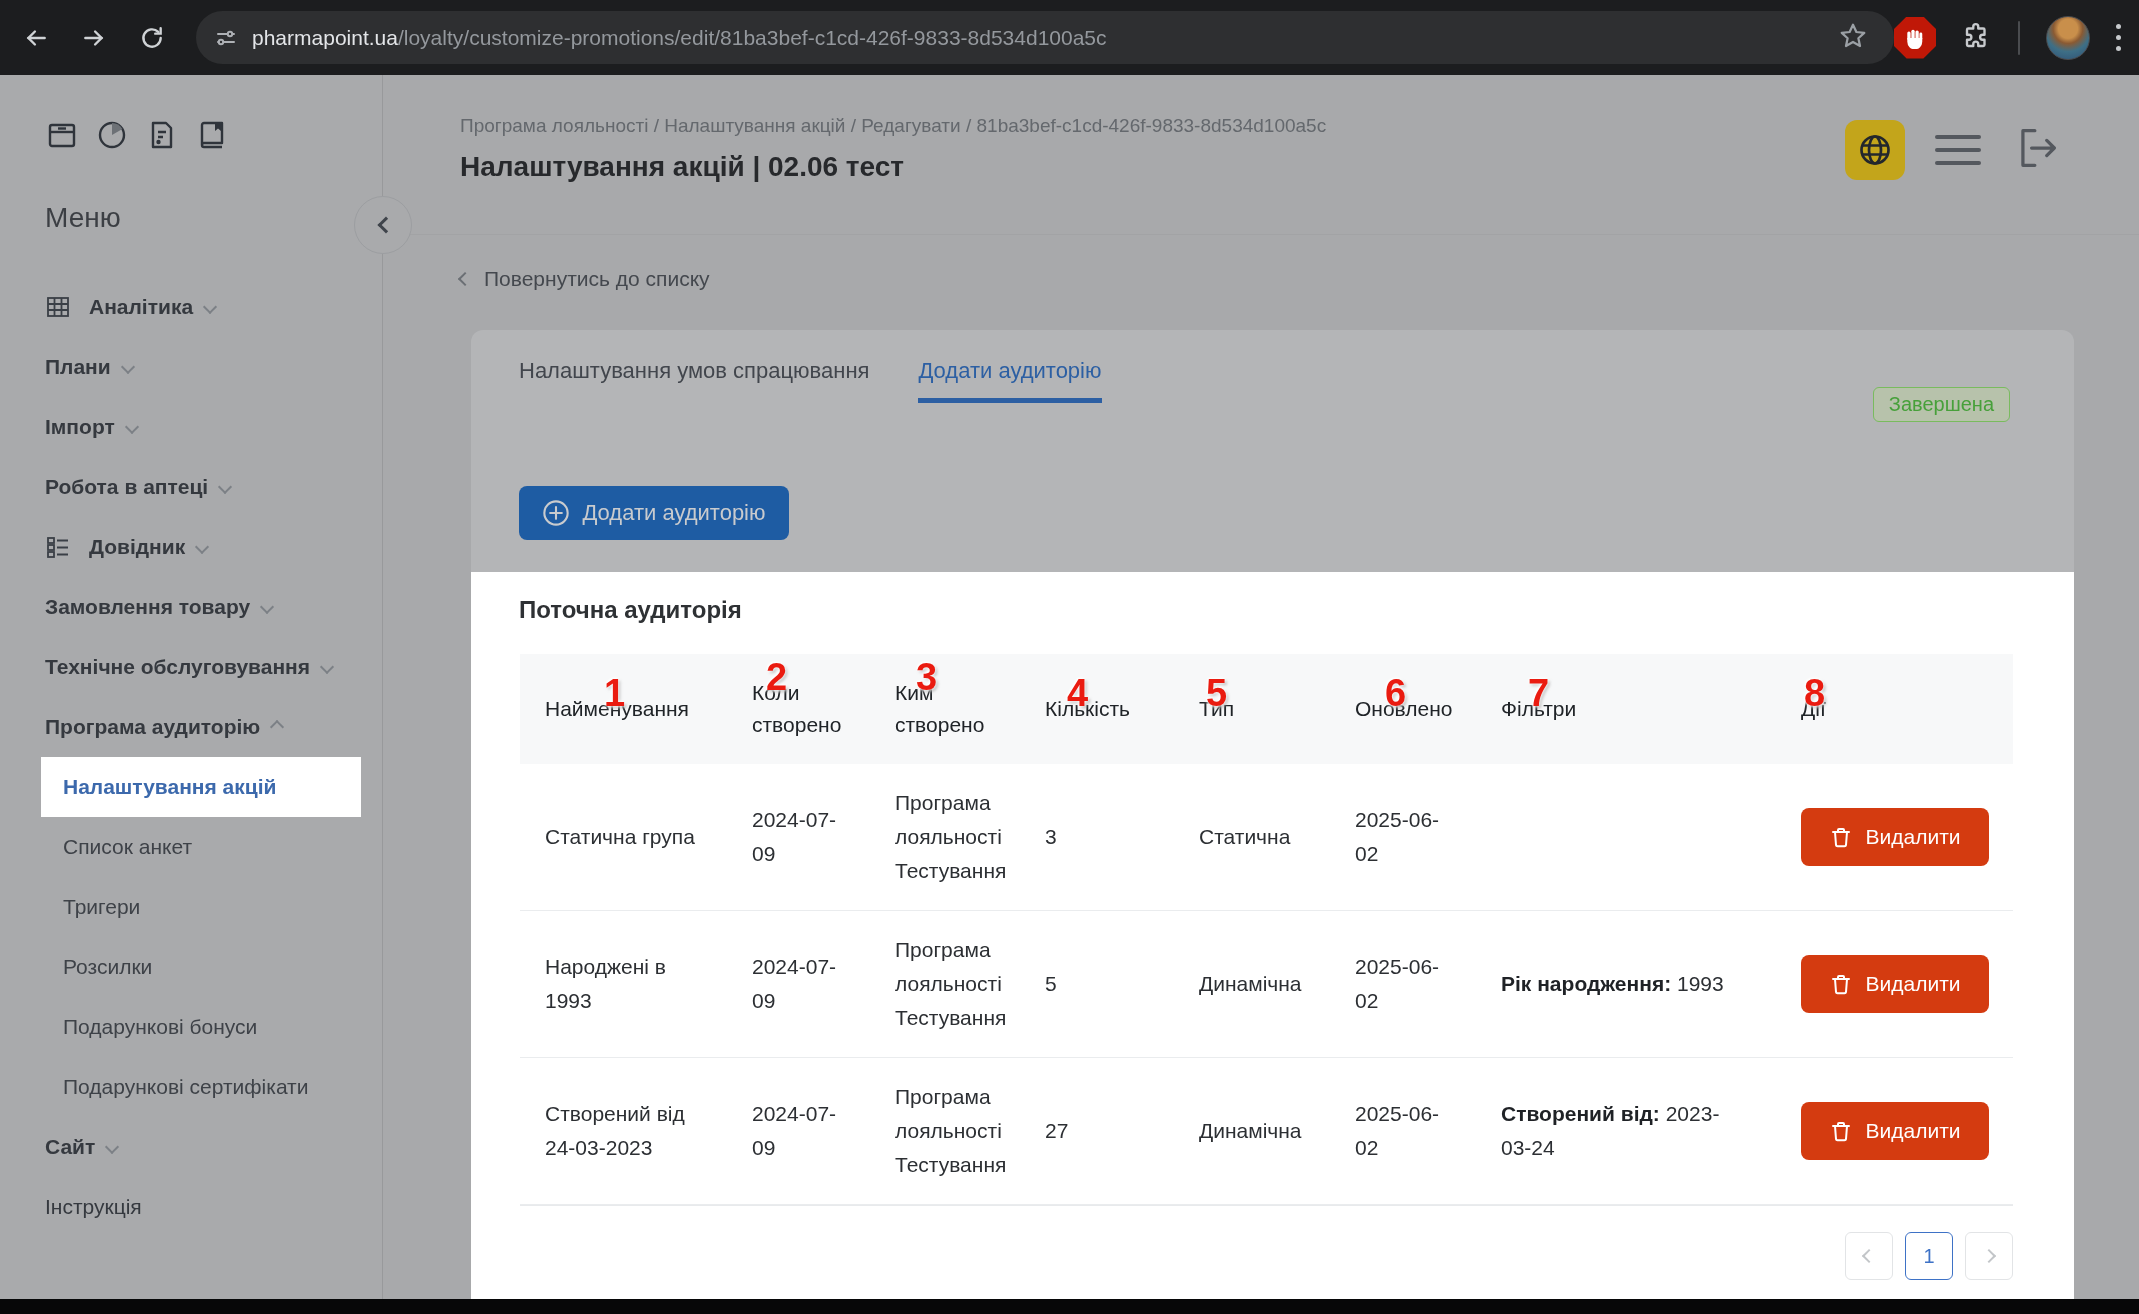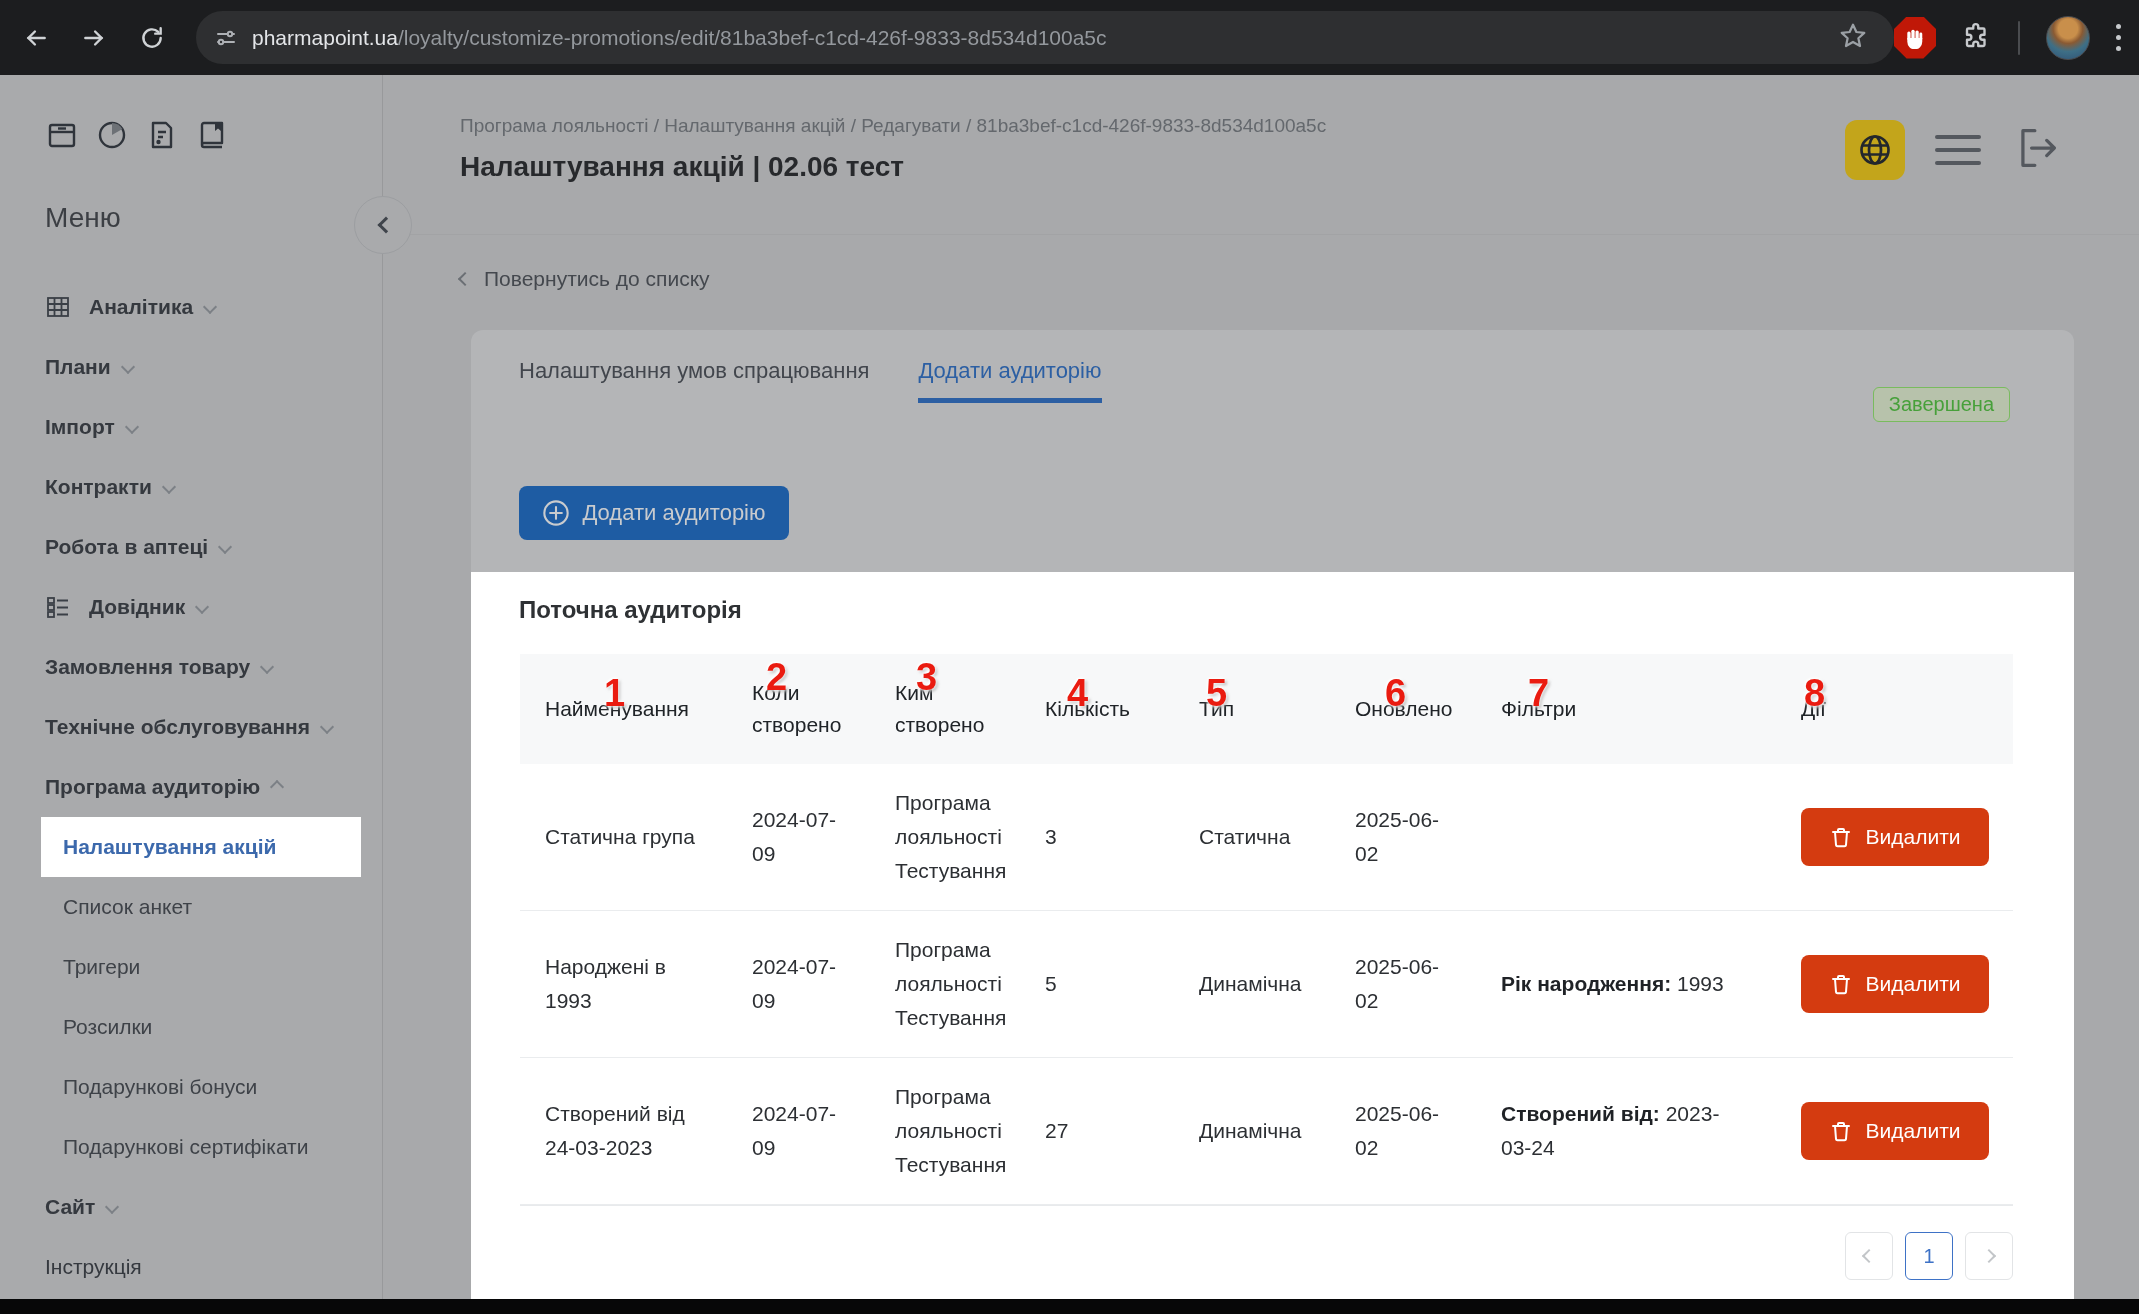--- a/index.html
+++ b/index.html
@@ -226,24 +226,20 @@
         </li>
         <li>
           <span>Плани</span>
           <span class="chev"></span>
         </li>
         <li>
           <span>Імпорт</span>
           <span class="chev"></span>
         </li>
         <li>
-          <span>Контракти</span>
-          <span class="chev"></span>
-        </li>
-        <li>
           <span>Робота в аптеці</span>
           <span class="chev"></span>
         </li>
         <li>
           <span class="mi">
             <svg width="26" height="26" viewBox="0 0 26 26" fill="none" stroke="#3a3f46" stroke-width="1.8">
               <rect x="3" y="4" width="6" height="5"></rect>
               <rect x="3" y="11" width="6" height="5"></rect>
               <rect x="3" y="18" width="6" height="5"></rect>
               <path d="M12 6.5h11M12 13.5h11M12 20.5h11"></path>

